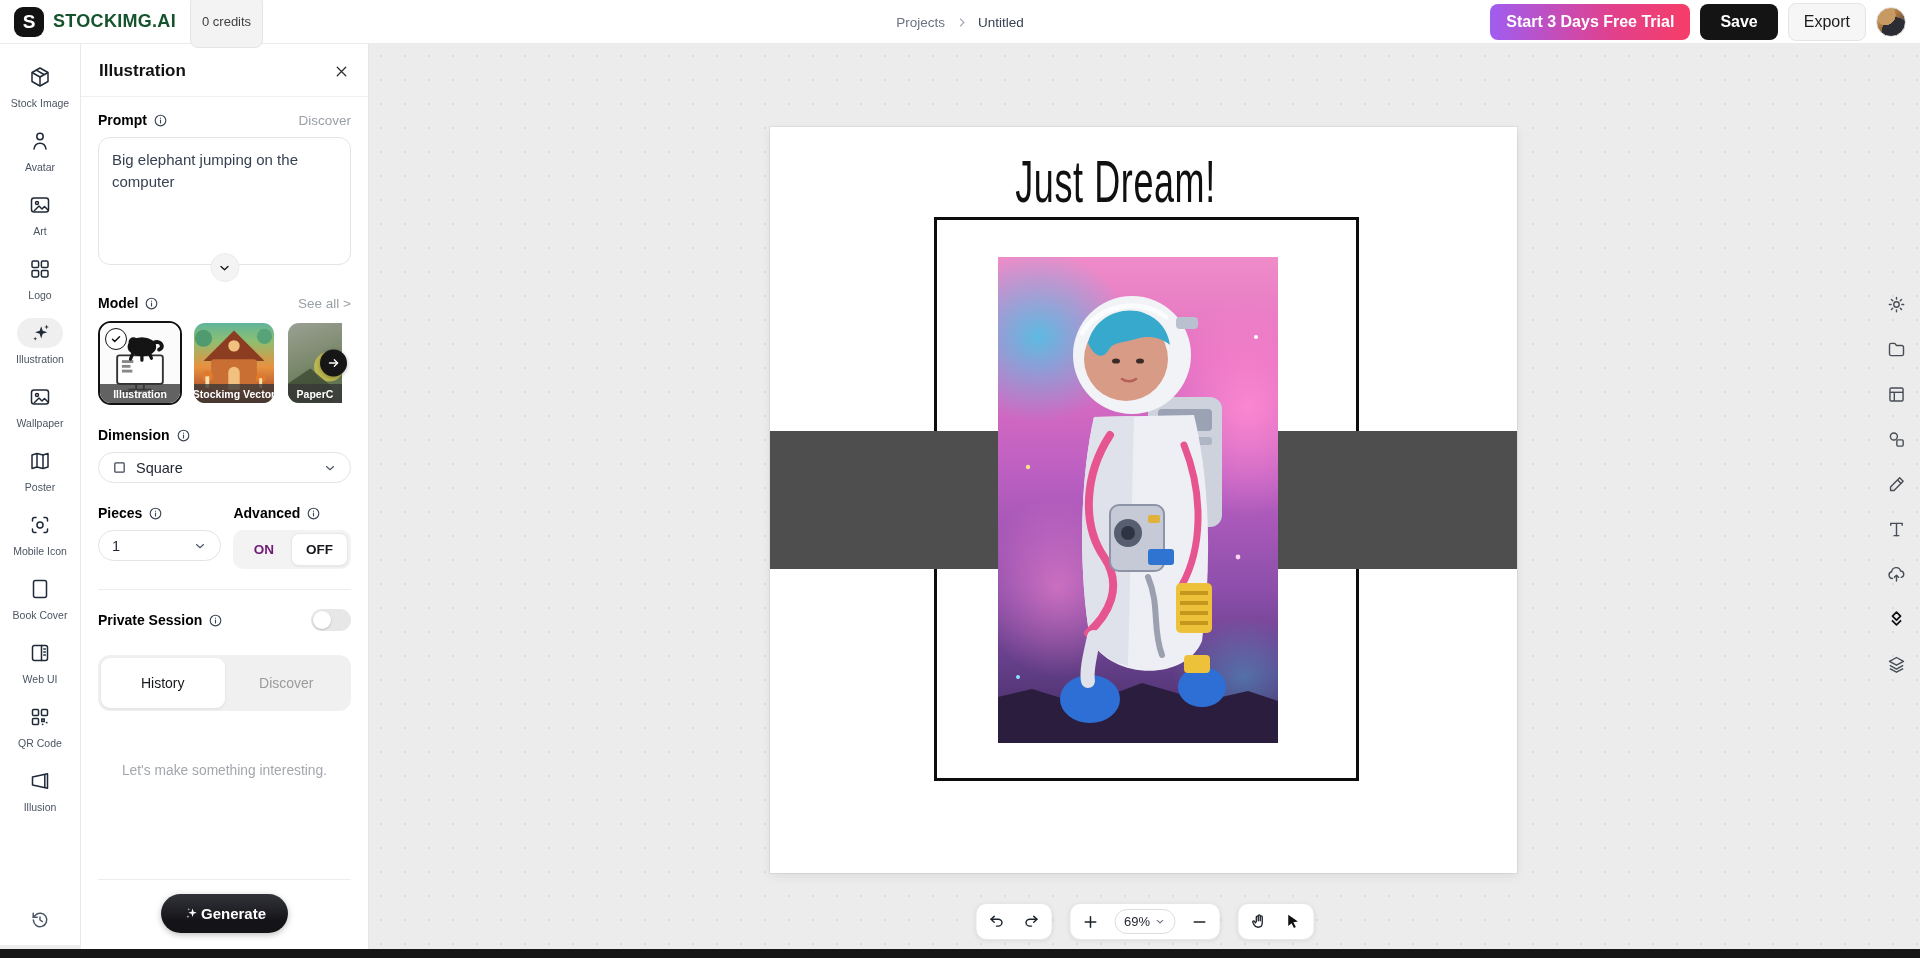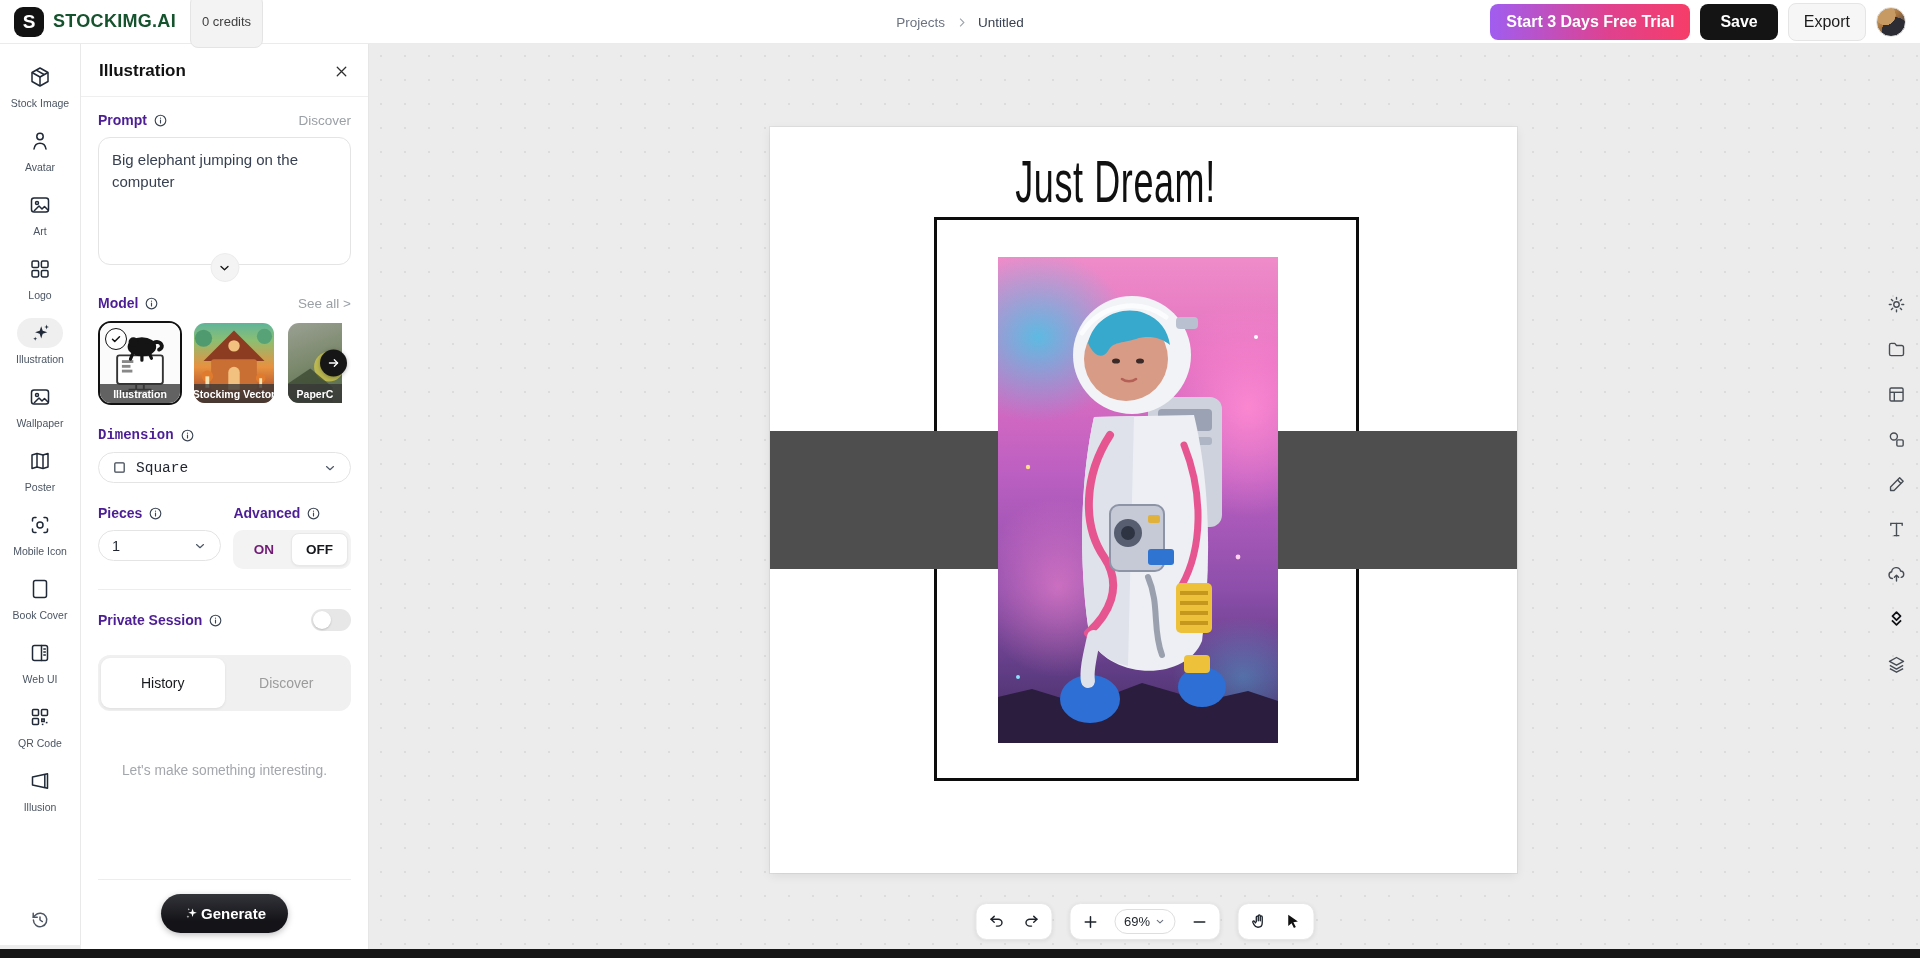--- a/index.html
+++ b/index.html
@@ -37,38 +37,38 @@
   .rail-history { margin-top:auto; margin-bottom:14px; color:#4b5563; cursor:pointer; }
   svg.ic { display:block; }
 
   
   .panel { position:absolute; left:81px; top:44px; bottom:9px; width:288px; background:#fff; border-right:1px solid #e6e6e6; display:flex; flex-direction:column; z-index:20; }
   .panel-head { display:flex; align-items:center; justify-content:space-between; padding:17px 18px 15px; border-bottom:1px solid #efefef; }
   .panel-title { font-size:17px; font-weight:bold; color:#121212; }
   .panel-close { color:#2d2d2d; cursor:pointer; display:flex; }
   .panel-body { padding:15px 17px 0; display:flex; flex-direction:column; flex:1; overflow:hidden; }
   .row-between { display:flex; align-items:center; justify-content:space-between; }
-  .field-label { font-size:14px; font-weight:bold; color:#4c1d95; display:flex; align-items:center; gap:6px; }
+  .field-label { font-size:14px; font-weight:bold; color:#000000; display:flex; align-items:center; gap:6px; }
   .info-ic { color:#3c4654; display:flex; }
   .link-muted { font-size:13.5px; color:#9aa0a6; cursor:pointer; }
   .prompt-wrap { position:relative; margin-top:9px; }
   .prompt-box { width:100%; height:128px; border:1px solid #e4e4e4; border-radius:12px; padding:11px 13px; font-size:15px; color:#374151; font-family:inherit; line-height:1.45; resize:none; outline:none; background:#fff; }
   .prompt-expand { position:absolute; left:50%; bottom:-13px; transform:translateX(-50%); width:29px; height:29px; border-radius:50%; background:#f4f4f4; border:1px solid #ececec; display:flex; align-items:center; justify-content:center; color:#111; cursor:pointer; }
   .model-row { margin-top:26px; }
   .model-cards { position:relative; display:flex; gap:10px; margin-top:10px; overflow:hidden; }
   .mcard { position:relative; flex:0 0 84px; width:84px; height:84px; border-radius:13px; overflow:hidden; cursor:pointer; border:2px solid transparent; }
   .mcard.selected { border-color:#121212; }
   .mcard-img { position:absolute; inset:0; }
   .mcard-label { position:absolute; left:0; right:0; bottom:0; height:19px; background:rgba(55,55,55,.78); color:#fff; font-size:10.5px; font-weight:bold; display:flex; align-items:center; justify-content:center; white-space:nowrap; overflow:hidden; }
   .mcard-check { position:absolute; top:5px; left:5px; width:22px; height:22px; border-radius:50%; background:#fff; border:1.6px solid #121212; display:flex; align-items:center; justify-content:center; color:#121212; }
   .mcard.cut { flex:0 0 58px; width:58px; border-radius:13px 0 0 13px; }
   .carousel-next { position:absolute; right:4px; top:50%; transform:translateY(-50%); width:27px; height:27px; border-radius:50%; background:#161616; color:#fff; display:flex; align-items:center; justify-content:center; cursor:pointer; box-shadow:0 1px 4px rgba(0,0,0,.3); }
   .select { display:flex; align-items:center; gap:9px; height:31px; border:1px solid #e4e4e4; border-radius:19px; padding:0 13px; font-size:14.5px; color:#1f2430; cursor:pointer; background:#fff; }
   .select .chev { margin-left:auto; color:#4b5563; display:flex; }
-  .sec { margin-top:22px;font-family:Liberation Mono, monospace; }
+  .sec { margin-top:22px; }
   .dim-select { margin-top:9px; }
   .two-col { display:flex; gap:12px; margin-top:22px; }
   .col-pieces { flex:1.05; }
   .col-adv { flex:1; }
   .pieces-select { margin-top:9px; }
   .onoff { margin-top:9px; height:39px; background:#f3f3f3; border-radius:10px; padding:3px; display:flex; font-size:13.5px; font-weight:bold; }
   .onoff-opt { flex:1; display:flex; align-items:center; justify-content:center; border-radius:8px; color:#701a75; cursor:pointer; }
   .onoff-opt.active { background:#fff; color:#17181c; border:1px solid #e8e8e8; box-shadow:0 1px 2px rgba(0,0,0,.05); }
   .divider { border-top:1px solid #ededed; margin-top:20px; }
   .private-row { margin-top:19px; }

